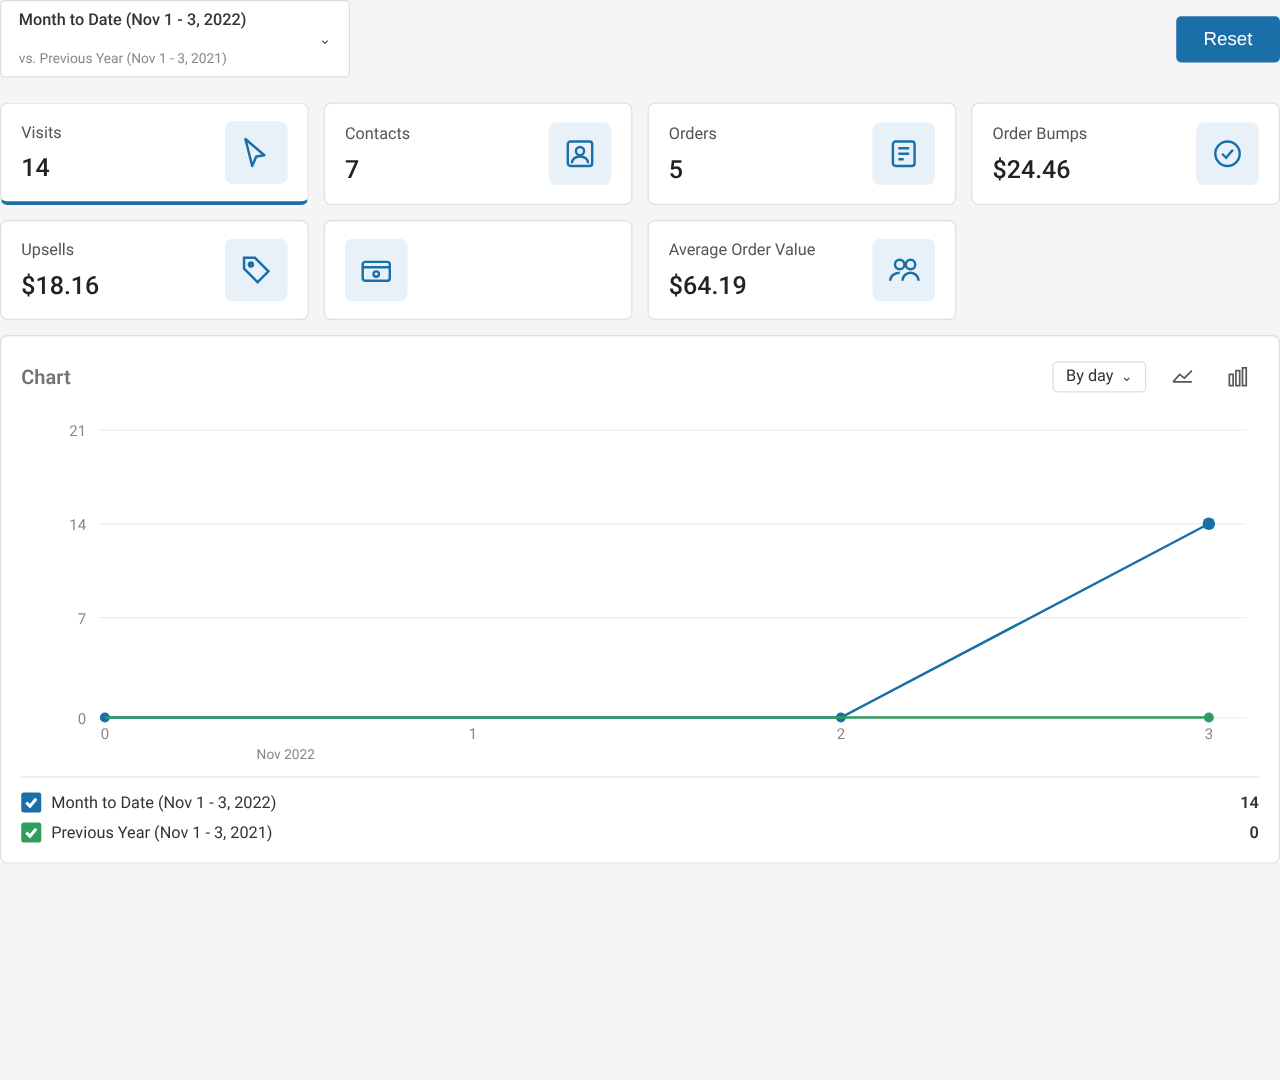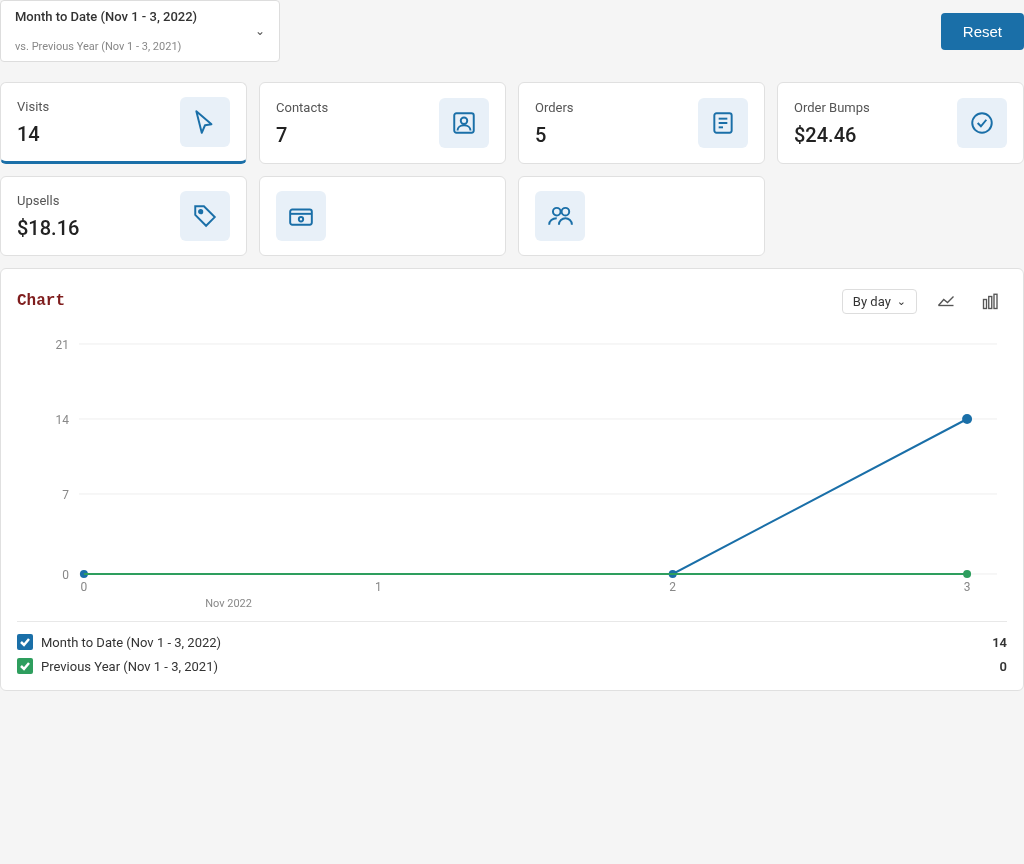--- a/index.html
+++ b/index.html
@@ -120,22 +120,21 @@
     }
     .chart-header {
       display: flex;
       align-items: center;
       justify-content: space-between;
       margin-bottom: 12px;
     }
     .chart-title {
       font-size: 16px;
       font-weight: 600;
-      color: #7f1d1d;
-      font-family: Liberation Mono, monospace;
+      color: #737373;
     }
     .chart-controls {
       display: flex;
       align-items: center;
       gap: 13px;
     }
     .by-day-selector {
       display: flex;
       align-items: center;
       cursor: pointer;
@@ -307,20 +306,24 @@
       <div class="metric-card">
       <div class="metric-icon-box">
         <svg viewBox="0 0 24 24">
             <rect x="2" y="6" width="20" height="14" rx="2" stroke="#1a6fa8" stroke-width="1.8" fill="none"></rect>
             <path d="M2 10h20" stroke="#1a6fa8" stroke-width="1.8"></path>
             <circle cx="12" cy="15" r="2" stroke="#1a6fa8" stroke-width="1.8" fill="none"></circle>
           </svg>
       </div>
     </div>
       <div class="metric-card">
+      <div class="metric-card-left">
+        <div class="metric-label">Average Order Value</div>
+        <div class="metric-value">$64.19</div>
+      </div>
       <div class="metric-icon-box">
         <svg viewBox="0 0 24 24">
             <circle cx="9" cy="8" r="3.5" stroke="#1a6fa8" stroke-width="1.8" fill="none"></circle>
             <circle cx="17" cy="8" r="3.5" stroke="#1a6fa8" stroke-width="1.8" fill="none"></circle>
             <path d="M2 20c0-3.5 3-6 7-6" stroke="#1a6fa8" stroke-width="1.8" fill="none"></path>
             <path d="M11 20c0-3.5 3-6 6-6s6 2.5 6 6" stroke="#1a6fa8" stroke-width="1.8" fill="none"></path>
           </svg>
       </div>
     </div>
     </div>

